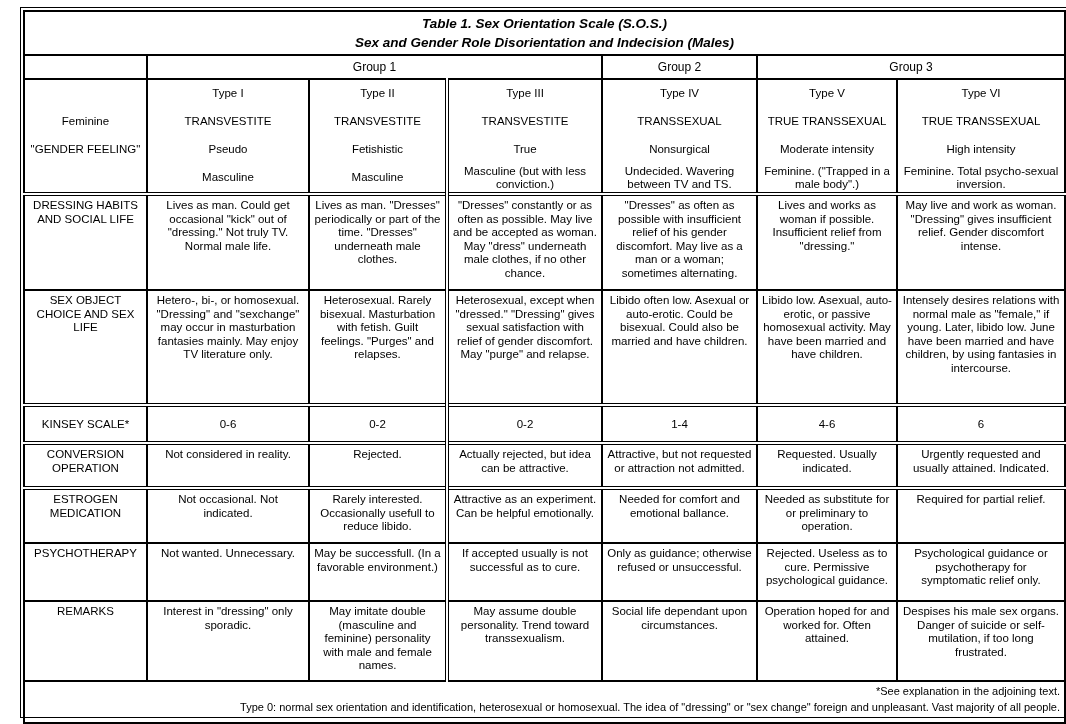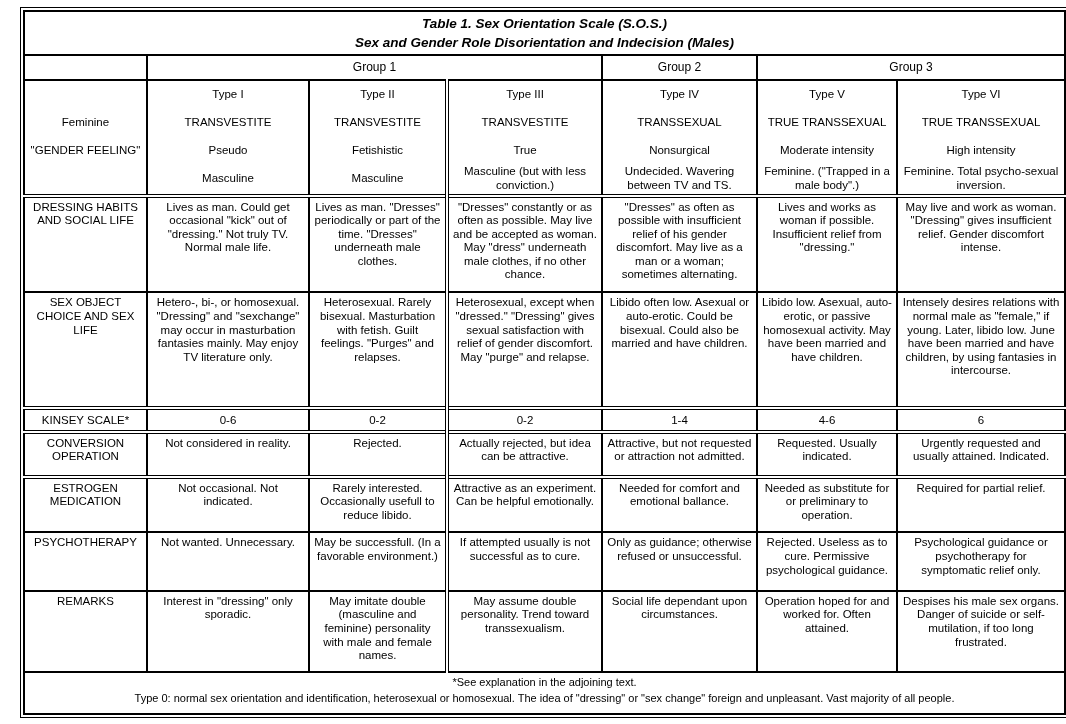--- a/index.html
+++ b/index.html
@@ -31,21 +31,21 @@
   tr.profile-row td { padding: 0; }
   .profile-stack { display: flex; flex-direction: column; height: 112px; width: 100%; }
   .pslot {
     flex: 1 1 0; display: flex; align-items: center; justify-content: center;
     font-size: 11.5px; line-height: 1.15; padding: 0 3px; text-align: center;
   }
   tr.row-kinsey td { vertical-align: middle; }
   tr.sep-top td { border-top: 4px double #000; }
   td.dbl-left { border-left: 4px double #000; }
   tr.footnote-row td {
-    text-align: center; vertical-align: top;
+    text-align: right; vertical-align: top;
     font-size: 11px; line-height: 1.45; padding: 2px 4px;
   }
 </style>
 </head>
 <body>
 
 <div class="page">
   <div class="table-frame">
     <table>
       <colgroup>
@@ -145,21 +145,21 @@
       <tr class="row-sex-object" style="height:115px">
         <td>SEX OBJECT CHOICE AND SEX LIFE</td>
         <td>Hetero-, bi-, or homosexual. "Dressing" and "sexchange" may occur in masturbation fantasies mainly. May enjoy TV literature only.</td>
         <td>Heterosexual. Rarely bisexual. Masturbation with fetish. Guilt feelings. "Purges" and relapses.</td>
         <td class="dbl-left">Heterosexual, except when "dressed." "Dressing" gives sexual satisfaction with relief of gender discomfort. May "purge" and relapse.</td>
         <td>Libido often low. Asexual or auto-erotic. Could be bisexual. Could also be married and have children.</td>
         <td>Libido low. Asexual, auto-erotic, or passive homosexual activity. May have been married and have children.</td>
         <td>Intensely desires relations with normal male as "female," if young. Later, libido low. June have been married and have children, by using fantasies in intercourse.</td>
       </tr>
 
-      <tr class="sep-top row-kinsey" style="height:23px">
+      <tr class="sep-top row-kinsey" style="height:38px">
         <td>KINSEY SCALE*</td>
         <td>0-6</td>
         <td>0-2</td>
         <td class="dbl-left">0-2</td>
         <td>1-4</td>
         <td>4-6</td>
         <td>6</td>
       </tr>
 
       <tr class="sep-top row-conversion" style="height:45px">
@@ -179,21 +179,21 @@
         <td class="dbl-left">Attractive as an experiment. Can be helpful emotionally.</td>
         <td>Needed for comfort and emotional ballance.</td>
         <td>Needed as substitute for or preliminary to operation.</td>
         <td>Required for partial relief.</td>
       </tr>
 
       <tr class="row-psychotherapy" style="height:58px">
         <td>PSYCHOTHERAPY</td>
         <td>Not wanted. Unnecessary.</td>
         <td>May be successfull. (In a favorable environment.)</td>
-        <td class="dbl-left">If attempted usually is not successful as to cure.</td>
+        <td class="dbl-left">If accepted usually is not successful as to cure.</td>
         <td>Only as guidance; otherwise refused or unsuccessful.</td>
         <td>Rejected. Useless as to cure. Permissive psychological guidance.</td>
         <td>Psychological guidance or psychotherapy for symptomatic relief only.</td>
       </tr>
 
       <tr class="row-remarks" style="height:80px">
         <td>REMARKS</td>
         <td>Interest in "dressing" only sporadic.</td>
         <td>May imitate double (masculine and feminine) personality with male and female names.</td>
         <td class="dbl-left">May assume double personality. Trend toward transsexualism.</td>

